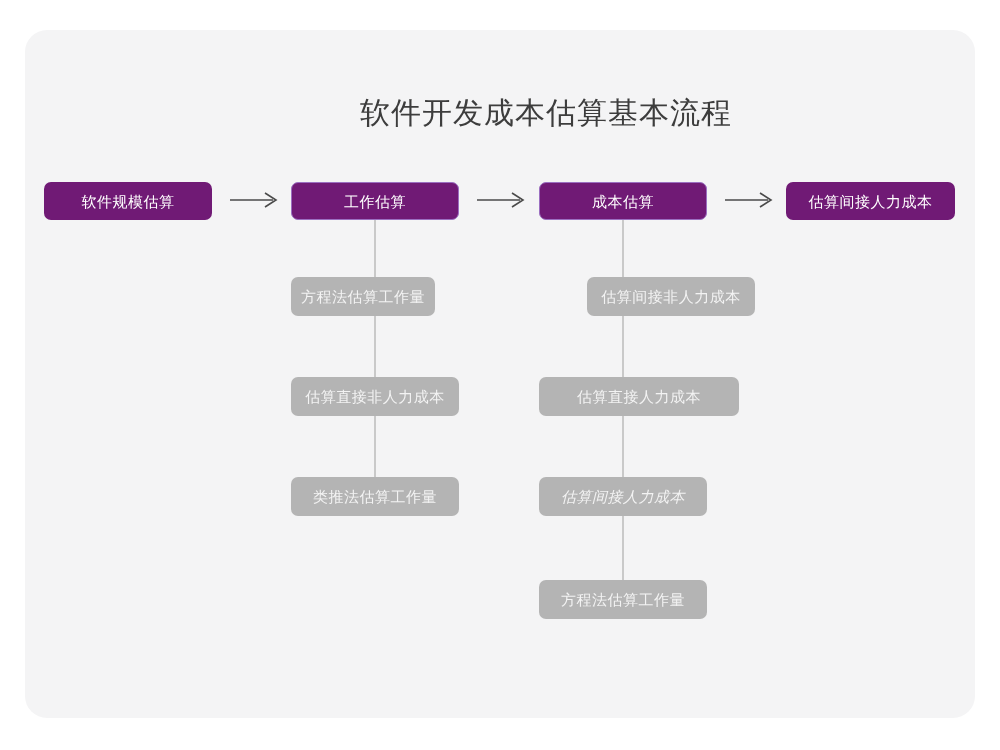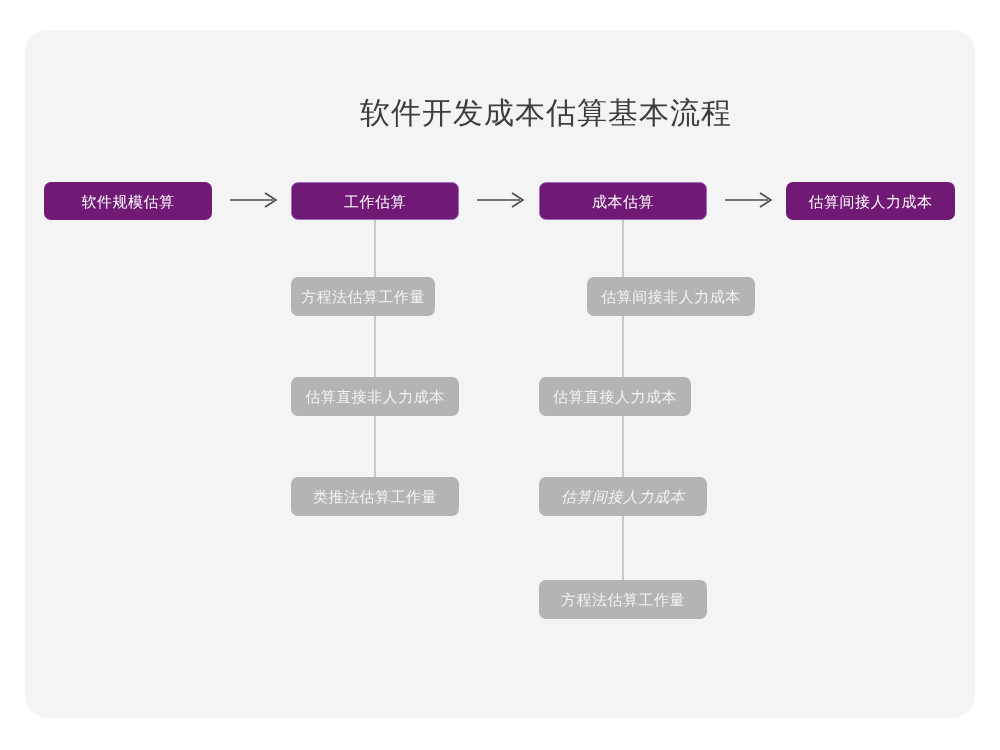--- a/index.html
+++ b/index.html
@@ -161,21 +161,21 @@
   </div>
 
   <div class="vline" style="left:622px; top:220px; height:57px;"></div>
 
   <div class="node sub" style="left:539px; top:277px; width:168px;margin-left:48px;">
     <span>估算间接非人力成本</span>
   </div>
 
   <div class="vline" style="left:622px; top:316px; height:61px;"></div>
 
-  <div class="node sub" style="left:539px; top:377px; width:152px;">
+  <div class="node sub" style="left:539px; top:377px; width:200px;">
     <span>估算直接人力成本</span>
   </div>
 
   <div class="vline" style="left:622px; top:416px; height:61px;"></div>
 
   <div class="node sub" style="left:539px; top:477px; width:168px;font-style:italic;">
     <span>估算间接人力成本</span>
   </div>
 
   <div class="vline" style="left:622px; top:516px; height:64px;"></div>

